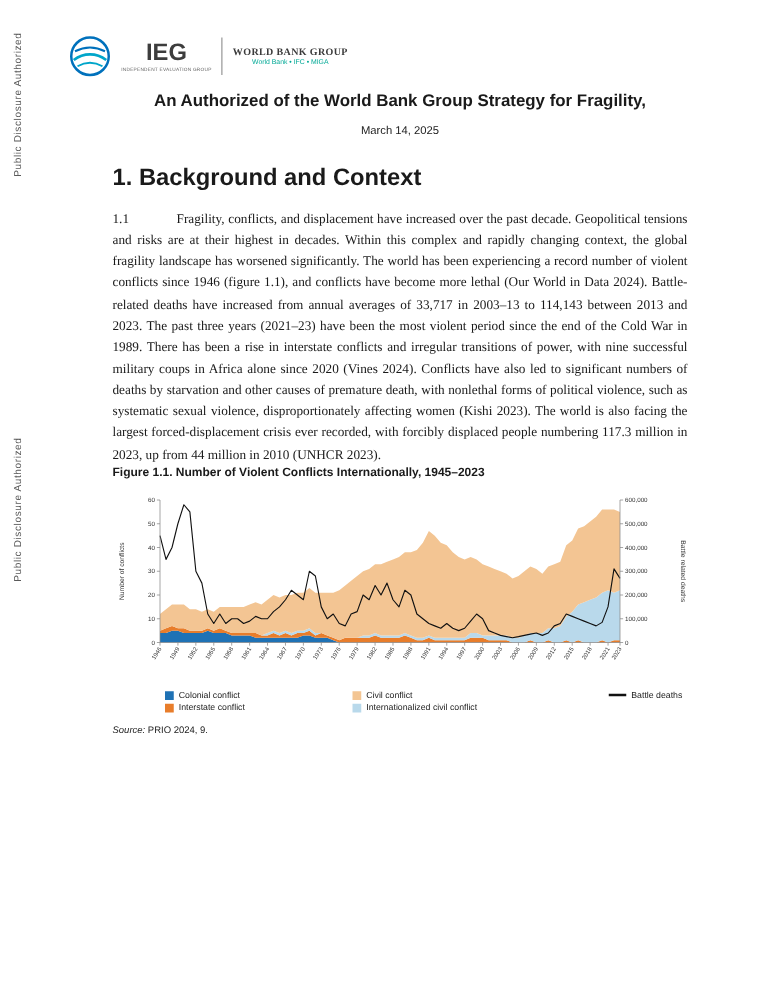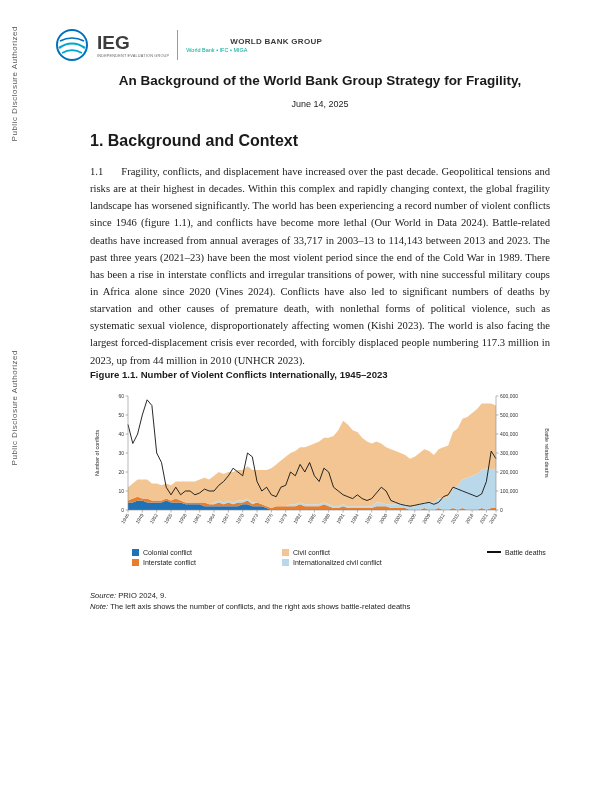--- a/index.html
+++ b/index.html
@@ -2,44 +2,44 @@
 <html><head>
 <meta charset="utf-8">
 <style>
   html,body{margin:0;padding:0;}
   body{width:612px;height:792px;background:#ffffff;position:relative;overflow:hidden;
        font-family:"Liberation Serif", serif;color:#1a1a1a;}
   .vtext{position:absolute;left:10px;writing-mode:vertical-rl;transform:rotate(180deg);
          font-family:"Liberation Sans",sans-serif;font-size:8px;color:#595959;letter-spacing:.5px;}
   #v1{top:26px;} #v2{top:350px;}
 
-  .logo-row{display:flex;align-items:center;gap:8px;margin:28px 0 0 55px;}
+  .logo-row{display:flex;align-items:center;gap:8px;margin:28px 0 0 55px;text-align:center;}
   .logo-divider{width:1px;height:30px;background:#9a9a9a;}
   .ieg-word{font-family:"Liberation Sans",sans-serif;font-weight:bold;font-size:19px;color:#3d3d3d;line-height:1;}
   .ieg-sub{font-family:"Liberation Sans",sans-serif;font-size:3.8px;color:#666;letter-spacing:.2px;margin-top:2px;}
-  .wbg{font-family:Liberation Sans, sans-serif;font-weight:bold;font-size:8px;color:#3b3b3b;letter-spacing:.3px;line-height:1.2;margin-left:44px;}
+  .wbg{font-family:Liberation Serif, serif;font-weight:bold;font-size:8px;color:#3b3b3b;letter-spacing:.3px;line-height:1.2;}
   .wbg-sub{font-family:"Liberation Sans",sans-serif;font-size:5.5px;color:#00a996;margin-top:1px;}
 
   .content{margin:0 62px 0 90px;}
   .kicker{font-family:"Liberation Sans",sans-serif;font-weight:bold;font-size:11px;text-align:center;margin-top:16px;}
   .title{font-family:"Liberation Sans",sans-serif;font-weight:bold;font-size:13.5px;text-align:center;margin-top:9px;line-height:1.55;}
   .date{font-family:"Liberation Sans",sans-serif;font-size:9px;text-align:center;margin-top:7px;color:#222;}
-  .section-heading{font-family:"Liberation Sans",sans-serif;font-weight:bold;font-size:16px;margin-top:23px;}
+  .section-heading{font-family:"Liberation Sans",sans-serif;font-weight:bold;font-size:19px;margin-top:23px;}
   .para{font-size:10.6px;line-height:1.62;text-align:justify;margin-top:13px;}
-  .pnum{margin-right:18px;}
+  .pnum{margin-right:38px;}
 
   .figure-caption{font-family:"Liberation Sans",sans-serif;font-weight:bold;font-size:9.6px;}
   .chart-block{margin-top:8px;}
   svg{display:block;}
   .legend-row{display:grid;grid-template-columns:150px 205px 90px;margin-left:42px;
               font-family:"Liberation Sans",sans-serif;font-size:7px;color:#222;align-items:center;}
   .legend-item{display:flex;align-items:center;gap:4px;margin-top:3px;}
   .swatch{display:inline-block;width:7px;height:7px;flex:0 0 auto;}
   .swatch.line{width:14px;height:2px;}
-  .src-note{font-family:"Liberation Sans",sans-serif;font-size:7.6px;color:#222;margin-top:24px;line-height:1.5;}
+  .src-note{font-family:"Liberation Sans",sans-serif;font-size:7.6px;color:#222;margin-top:8px;line-height:1.5;}
   .it{font-style:italic;}
 </style>
 </head>
 <body>
 
 <div class="vtext" id="v1">Public Disclosure Authorized</div>
 <div class="vtext" id="v2">Public Disclosure Authorized</div>
 
 <div class="logo-row">
   <span>
@@ -56,23 +56,23 @@
   </div>
   <div class="logo-divider"></div>
   <div>
     <div class="wbg">WORLD BANK GROUP</div>
     <div class="wbg-sub">World Bank • IFC • MIGA</div>
   </div>
 </div>
 
 <div class="content">
   <div class="title">
-    <div>An Background of the World Bank Group Strategy for Fragility,</div>
-  </div>
-  <div class="date">June 14, 2025</div>
+    <div>An Authorized of the World Bank Group Strategy for Fragility,</div>
+  </div>
+  <div class="date">March 14, 2025</div>
 
   <div class="section-heading">1. Background and Context</div>
 
   <div class="para">
     <span class="pnum">1.1</span><span>Fragility, conflicts, and displacement have increased over the past decade. Geopolitical tensions and risks are at their highest in decades. Within this complex and rapidly changing context, the global fragility landscape has worsened significantly. The world has been experiencing a record number of violent conflicts since 1946 (figure 1.1), and conflicts have become more lethal (Our World in Data 2024). Battle-related deaths have increased from annual averages of 33,717 in 2003–13 to 114,143 between 2013 and 2023. The past three years (2021–23) have been the most violent period since the end of the Cold War in 1989. There has been a rise in interstate conflicts and irregular transitions of power, with nine successful military coups in Africa alone since 2020 (Vines 2024). Conflicts have also led to significant numbers of deaths by starvation and other causes of premature death, with nonlethal forms of political violence, such as systematic sexual violence, disproportionately affecting women (Kishi 2023). The world is also facing the largest forced-displacement crisis ever recorded, with forcibly displaced people numbering 117.3 million in 2023, up from 44 million in 2010 (UNHCR 2023).</span>
   </div>
 
   <div class="figure-caption">Figure 1.1. Number of Violent Conflicts Internationally, 1945–2023</div>
 
   <div class="chart-block">
@@ -189,16 +189,15 @@
           <span class="swatch" style="background: rgb(232, 125, 43);"></span>
           <span>Interstate conflict</span>
         </span>
         <span class="legend-item">
           <span class="swatch" style="background: rgb(185, 217, 235);"></span>
           <span>Internationalized civil conflict</span>
         </span>
       </div>
     <div class="src-note">
       <div><span class="it">Source:</span><span> PRIO 2024, 9.</span></div>
-      <div><span class="it">Note:</span><span> The left axis shows the number of conflicts, and the right axis shows battle-related deaths</span></div>
     </div>
   </div>
 </div>
 
 </body></html>

